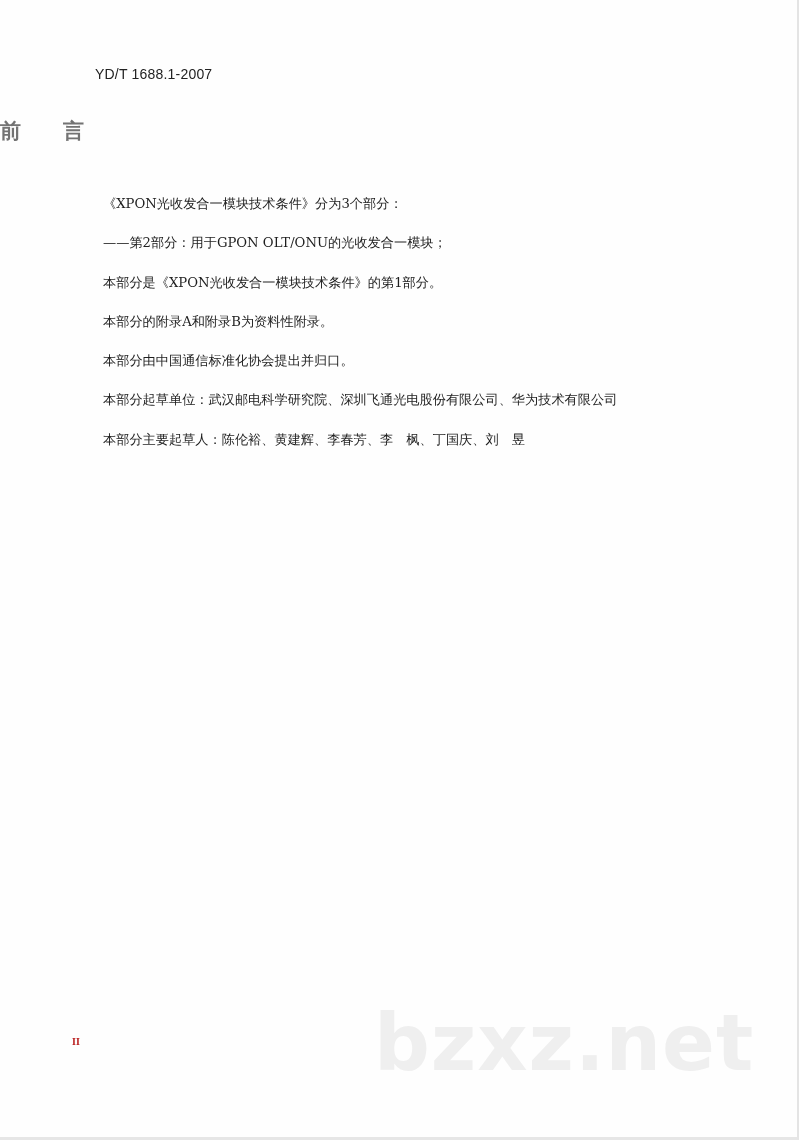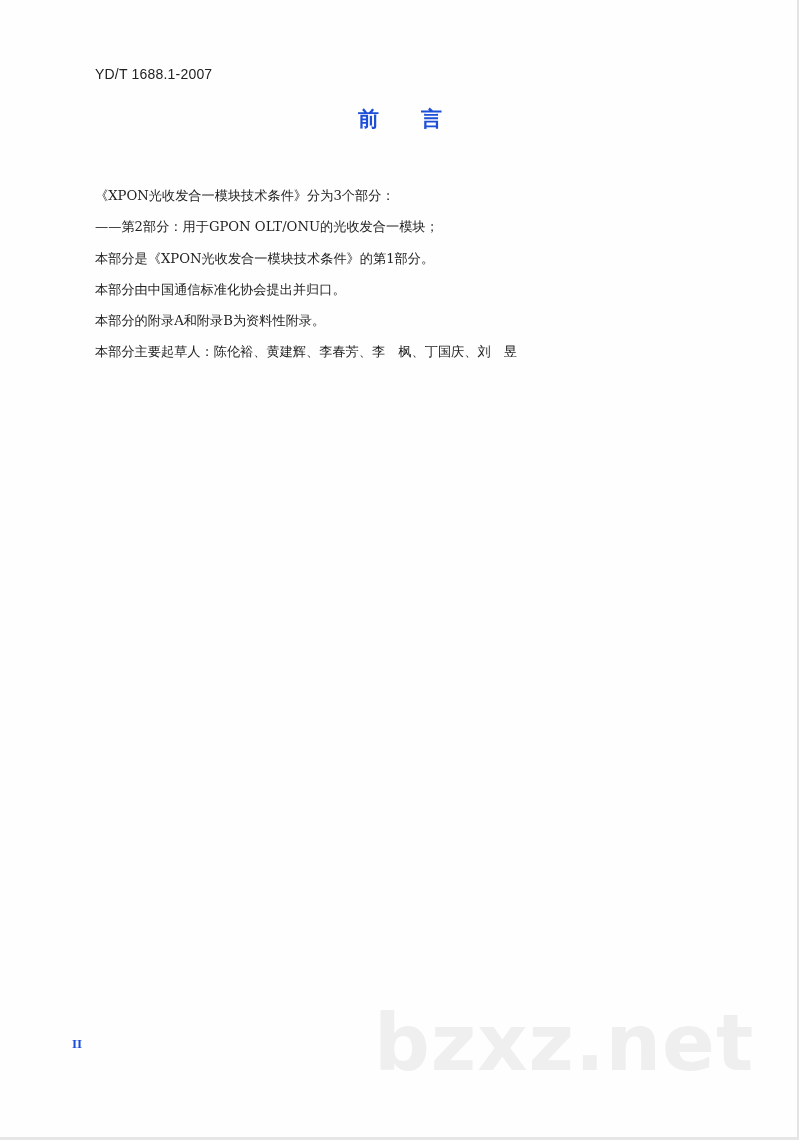--- a/index.html
+++ b/index.html
@@ -32,60 +32,59 @@
       font-family: "Liberation Sans", "DejaVu Sans", sans-serif;
       font-size: 14px;
       letter-spacing: 0.2px;
       color: #222;
       margin-left: 33px;
     }
     .title {
       position: absolute;
       left: 0;
       width: 800px;
-      top: 105px;
-      text-align: center;
+      top: 117px;
       font-family: "DejaVu Sans", "Liberation Sans", sans-serif;
       font-size: 21px;
       font-weight: bold;
-      color: #1d4ed8;
+      color: #737373;
     }
     .title span {
       display: inline-block;
     }
     .title .gap {
       width: 42px;
     }
     .body {
       position: absolute;
       left: 62px;
       top: 176px;
       width: 662px;
       font-size: 13.2px;
       line-height: 23.3px;
       color: #1e1e1e;
     }
     .p {
-      margin: 8px;
+      margin: 16px;
       padding: 0;
       text-indent: 25px;
       text-align: justify;
       white-space: normal;
     }
     .p.item {
       text-indent: 25px;
     }
     .page-num {
       position: absolute;
       left: 72px;
       top: 1036px;
       font-family: "Liberation Serif", "DejaVu Serif", serif;
-      font-size: 13px;
+      font-size: 10px;
       font-weight: bold;
-      color: #1d4ed8;
+      color: #b91c1c;
     }
     .watermark {
       position: absolute;
       left: 374px;
       top: 998px;
       font-family: "DejaVu Sans", "Liberation Sans", sans-serif;
       font-size: 78px;
       font-weight: bold;
       letter-spacing: 1px;
       color: #efefef;
@@ -100,22 +99,23 @@
   <div class="std-code">YD/T 1688.1-2007</div>
 
   <div class="title">
     <span>前</span><span class="gap"></span><span>言</span>
   </div>
 
   <div class="body">
     <p class="p">《XPON光收发合一模块技术条件》分为3个部分：</p>
     <p class="p item">——第2部分：用于GPON OLT/ONU的光收发合一模块；</p>
     <p class="p">本部分是《XPON光收发合一模块技术条件》的第1部分。</p>
+    <p class="p">本部分的附录A和附录B为资料性附录。</p>
     <p class="p">本部分由中国通信标准化协会提出并归口。</p>
-    <p class="p">本部分的附录A和附录B为资料性附录。</p>
+    <p class="p">本部分起草单位：武汉邮电科学研究院、深圳飞通光电股份有限公司、华为技术有限公司</p>
     <p class="p">本部分主要起草人：陈伦裕、黄建辉、李春芳、李　枫、丁国庆、刘　昱</p>
   </div>
 
   <div class="page-num">II</div>
 
   <div class="watermark">bzxz.net</div>
 
 </div>
 
 </body></html>

